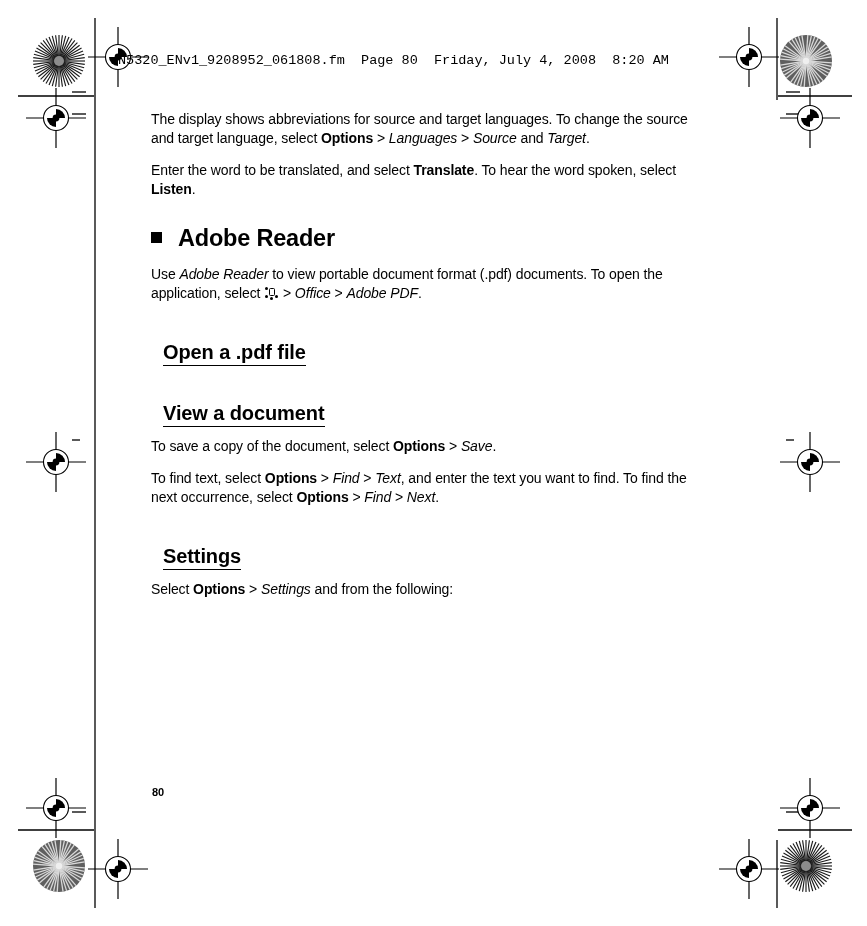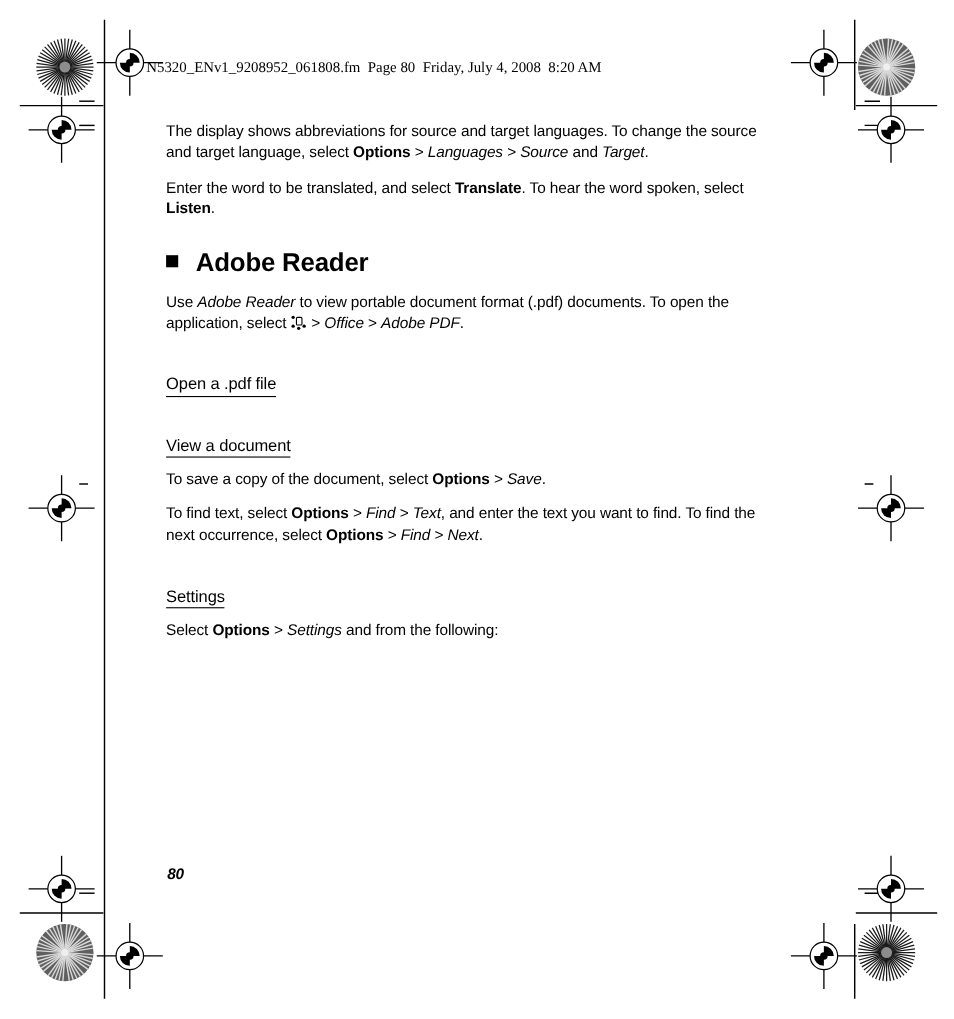--- a/index.html
+++ b/index.html
@@ -20,23 +20,23 @@
   #print-marks {
     position: absolute;
     left: 0; top: 0;
     width: 867px; height: 926px;
     pointer-events: none;
   }
 
   
   .slug {
     position: absolute;
-    left: 133px;
+    left: 118px;
     top: 53px;
-    font-family: Liberation Serif, serif;
+    font-family: Liberation Mono, monospace;
     font-size: 13.5px;
     white-space: pre;
     color: #000;
   }
 
   
   .content {
     position: absolute;
     left: 151px;
     top: 110px;
@@ -73,24 +73,24 @@
   }
   .h1-text {
     font-size: 23.5px;
     font-weight: bold;
     letter-spacing: -0.2px;
     line-height: 1;
   }
 
   
   .h2 {
-    font-size: 15px;
-    font-weight: normal;
+    font-size: 20px;
+    font-weight: bold;
     letter-spacing: -0.1px;
-    margin: 26px 0 10px 0;
+    margin: 26px 0 10px 12px;
     display: inline-block;
     border-bottom: 1.6px solid #000;
     padding-bottom: 1px;
     line-height: 1.15;
   }
   .h2-wrap { line-height: 0; }
 
   
   .menu-glyph {
     display: inline-block;
@@ -117,24 +117,23 @@
   .menu-glyph .d1 { left: 0px;   top: 0.5px; }
   .menu-glyph .d2 { left: 0px;   top: 8.5px; }
   .menu-glyph .d3 { left: 9.5px; top: 8.5px; }
   .menu-glyph .d4 { left: 4.6px; top: 10.6px; }
 
   
   .folio {
     position: absolute;
     left: 152px;
     top: 786px;
-    font-size: 14px;
+    font-size: 11px;
     font-weight: bold;
     letter-spacing: -0.2px;
-    font-style: italic;
   }
 </style>
 </head>
 <body>
 
 <svg id="print-marks" width="867" height="926" viewBox="0 0 867 926" xmlns="http://www.w3.org/2000/svg">
   <defs>
 
     <g id="tgt-radial">
       <circle r="26" fill="#ffffff"></circle>

